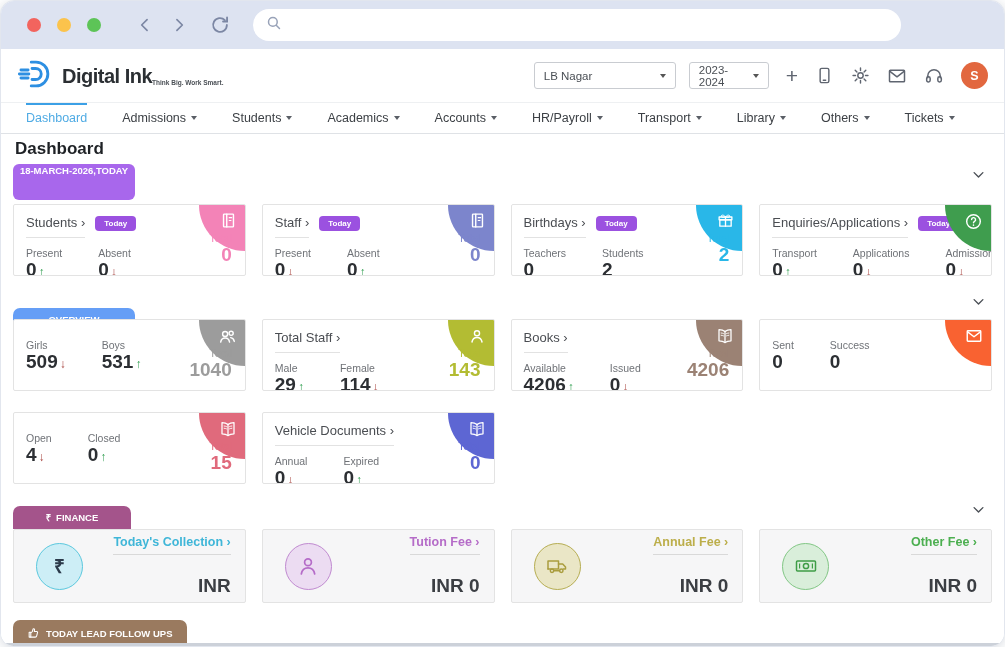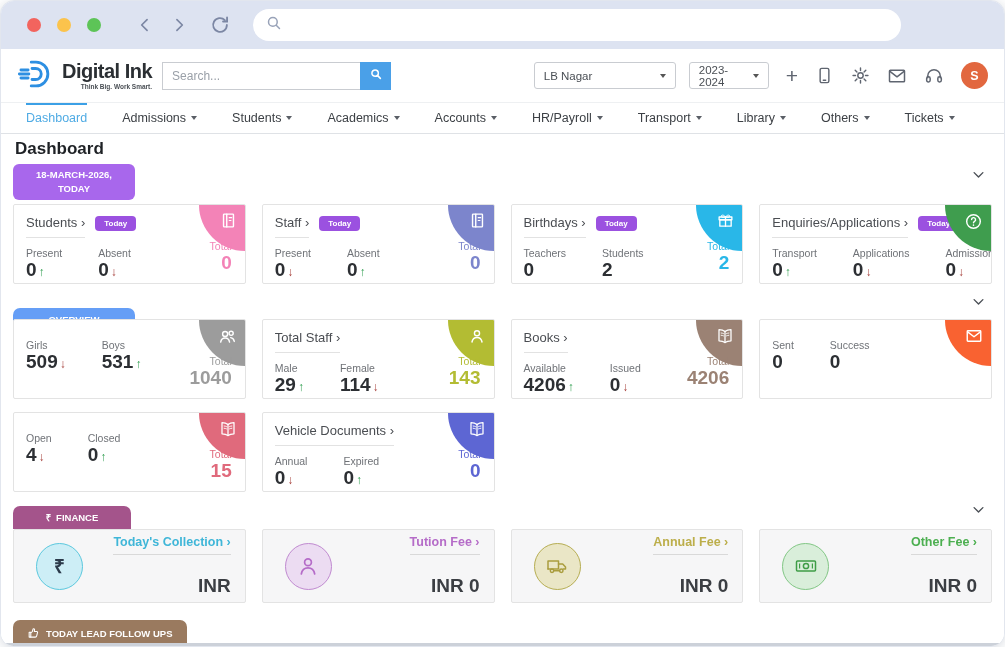--- a/index.html
+++ b/index.html
@@ -15,21 +15,21 @@
   .chrome-btns { display:flex; align-items:center; gap:14px; margin-left:34px; color:#7c87a4; }
   .chrome-btns svg { display:block; }
   .urlbar { margin-left:22px; width:648px; height:32px; background:#fff; border-radius:16px;
             display:flex; align-items:center; padding-left:12px; color:#98a2b8; }
 
   
   .appheader { position:absolute; top:48px; left:0; right:0; height:53px; background:#fff;
                display:flex; align-items:center; padding:0 16px; }
   .logo { display:flex; align-items:center; gap:7px; }
   .logo-mark { color:#2d8fe2; }
-  .logo-textwrap { display:flex; flex-direction:column; align-items:flex-end; }
+  .logo-textwrap { display:flex; flex-direction:row; align-items:flex-end; }
   .logo-title { font-size:20px; font-weight:bold; color:#2b2f33; letter-spacing:-.5px; line-height:1; }
   .logo-tag { font-size:6.5px; color:#4a4f55; font-weight:bold; margin-top:2px; }
   .searchwrap { display:flex; margin-left:10px; }
   .search-input { width:198px; height:28px; border:1px solid #c9ccd1; border-right:none; font-size:12px;
                   padding:0 9px; color:#444; outline:none; }
   .search-input::placeholder { color:#9aa0a8; }
   .search-btn { width:31px; height:28px; background:#4aa0e8; border:none; color:#fff; cursor:pointer;
                 display:flex; align-items:center; justify-content:center; }
   .hdr-right { margin-left:auto; display:flex; align-items:center; gap:17px; color:#5f6570; }
   .select { height:27px; border:1px solid #c9ccd1; border-radius:3px; background:#fff; font-size:11.5px;
@@ -49,27 +49,27 @@
             align-items:stretch; padding-left:25px; gap:35px; }
   .nav-item { display:flex; align-items:center; gap:5px; font-size:12.5px; color:#3c4045; cursor:pointer; }
   .nav-item .caret-dn { border-top-color:#5a5f66; }
   .nav-item.active { color:#4fabe4; box-shadow:inset 0 2px 0 #3ba0e6; }
 
   
   .main { position:absolute; top:133px; left:0; right:0; bottom:0; background:#fff; }
   .page-title { position:absolute; left:14px; top:5px; font-size:17px; font-weight:bold; color:#1e2125; }
   .date-badge { position:absolute; left:12px; top:30px; width:122px; height:36px; background:#a867ec;
                 border-radius:6px; color:#fff; font-size:9.5px; font-weight:bold; text-align:center;
-                display:flex; flex-direction:column; justify-content:center; line-height:1.5; cursor:pointer; }
+                display:flex; justify-content:center; line-height:1.5; cursor:pointer; }
   .sec-chevron { position:absolute; right:18px; color:#4a4f55; cursor:pointer; }
 
   .cards-row { position:absolute; left:12px; right:12px; display:grid;
                grid-template-columns:repeat(4,1fr); gap:16px; }
   .card { position:relative; background:#fff; border:1px solid #e3e3e3; border-radius:2px; overflow:hidden; }
-  .stat-card { height:80px; padding:10px 12px; }
+  .stat-card { height:72px; padding:10px 12px; }
   .corner { position:absolute; top:0; right:0; width:46px; height:46px; border-bottom-left-radius:100%; }
   .corner-icon { position:absolute; top:7px; right:8px; color:#fff; }
   .title-row { display:flex; align-items:center; gap:10px; }
   .card-title { font-size:13px; color:#4a4d52; padding-bottom:7px; border-bottom:1px solid #e2e2e2;
                 cursor:pointer; white-space:nowrap; }
   .tchev { font-size:13px; color:#4a4d52; }
   .today-badge { background:#9b51e0; color:#fff; font-size:8px; font-weight:bold; border-radius:4px;
                  padding:3px 9px; margin-bottom:7px; }
   .stats { display:flex; gap:36px; margin-top:9px; }
   .stat-label { font-size:10.5px; color:#6f7277; margin-bottom:1px; }
@@ -143,29 +143,20 @@
           <path d="M9 4.5h3a7.5 7.5 0 0 1 0 15H9"></path>
           <path d="M9.5 8.5h2.3a3.5 3.5 0 0 1 0 7H9.5"></path>
           <path d="M2.5 9.5h4.5M1.5 12h6M2.5 14.5h4.5"></path>
         </svg>
       </span>
       <span class="logo-textwrap">
         <span class="logo-title">Digital Ink</span>
         <span class="logo-tag">Think Big. Work Smart.</span>
       </span>
     </div>
-    <div class="searchwrap">
-      <input class="search-input" placeholder="Search..." style="">
-      <button class="search-btn">
-        <span><svg width="14" height="14" viewBox="0 0 24 24" fill="none" stroke="currentColor" stroke-width="2.6" stroke-linecap="round">
-              <circle cx="10.5" cy="10.5" r="5.5"></circle>
-              <path d="M14.8 14.8L19.5 19.5"></path>
-            </svg></span>
-      </button>
-    </div>
     <div class="hdr-right">
       <div class="select branch">
         <span>LB Nagar</span>
         <span class="caret-dn"></span>
       </div>
       <div class="select year">
         <span>2023-2024</span>
         <span class="caret-dn"></span>
       </div>
       <span class="hdr-icon plus-glyph">+</span>

